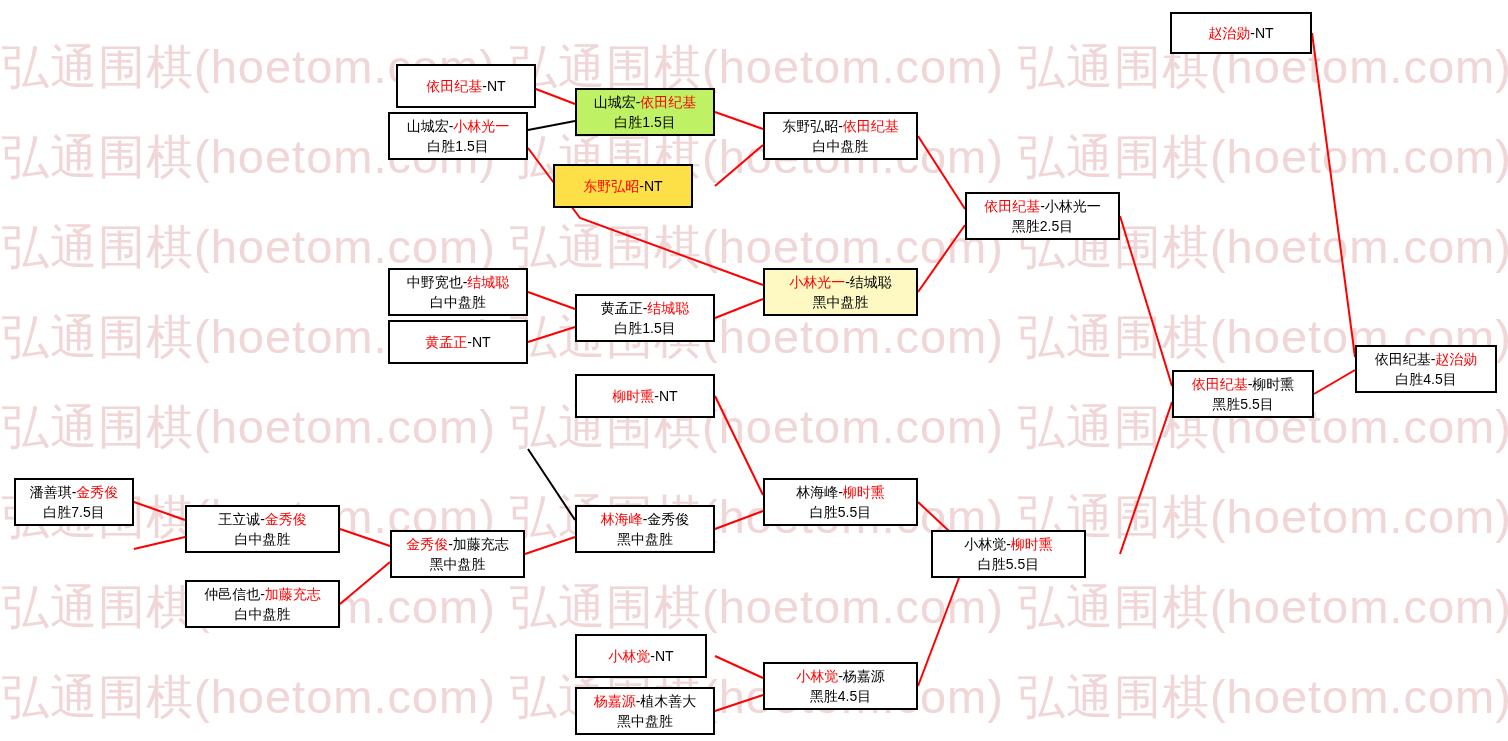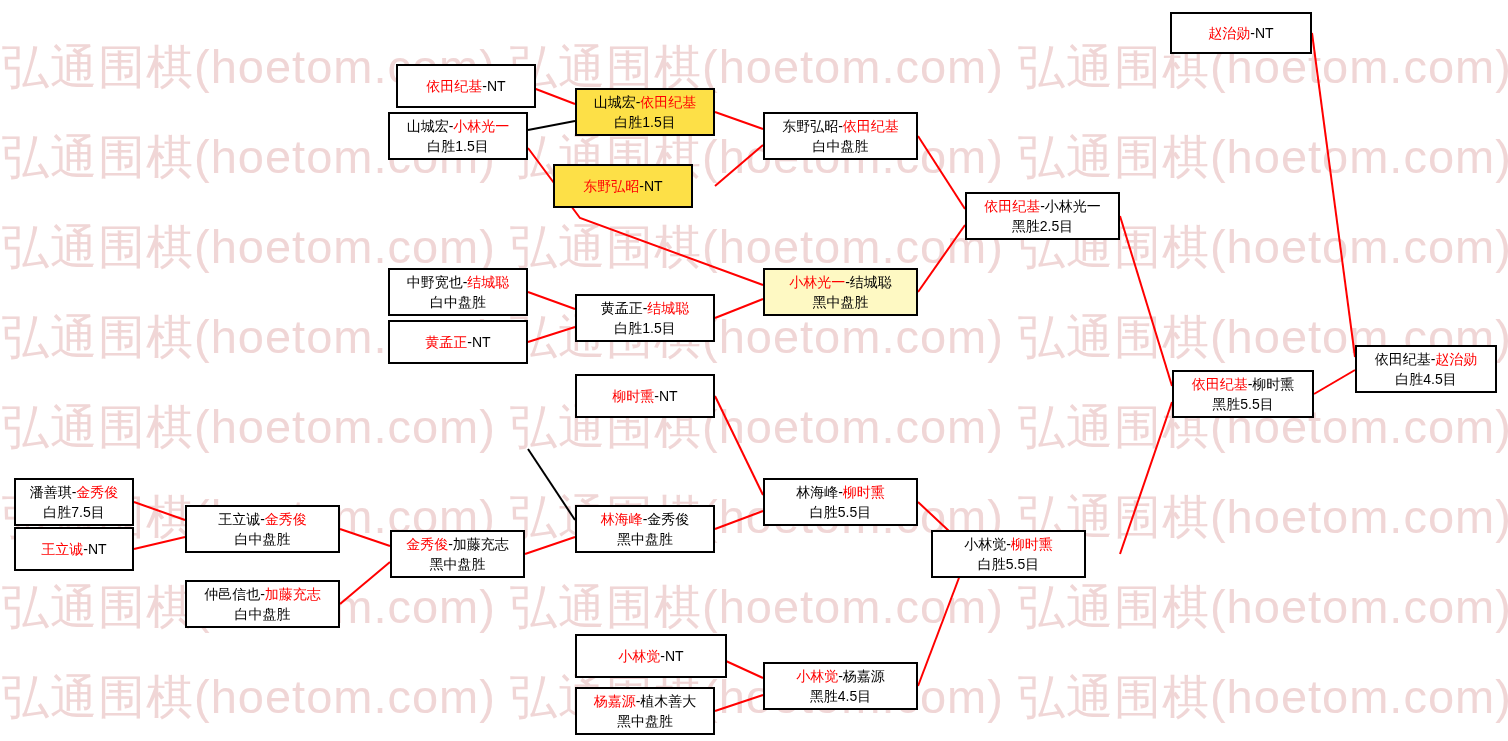--- a/index.html
+++ b/index.html
@@ -83,21 +83,21 @@
       <div class="match-box" style="left: 1170px; top: 12px; width: 142px; height: 42px; border-color: rgb(0, 0, 0); background: rgb(255, 255, 255);">
         <div class="match-row"><span style="color: rgb(255, 0, 0);">赵治勋</span><span style="color: rgb(0, 0, 0);">-NT</span></div>
       </div>
       <div class="match-box" style="left: 388px; top: 64px; width: 140px; height: 44px; border-color: rgb(0, 0, 0); background: rgb(255, 255, 255); margin-left: 8px;">
         <div class="match-row"><span style="color: rgb(255, 0, 0);">依田纪基</span><span style="color: rgb(0, 0, 0);">-NT</span></div>
       </div>
       <div class="match-box" style="left: 388px; top: 112px; width: 140px; height: 48px; border-color: rgb(0, 0, 0); background: rgb(255, 255, 255);">
         <div class="match-row"><span style="color: rgb(0, 0, 0);">山城宏-</span><span style="color: rgb(255, 0, 0);">小林光一</span></div>
         <div class="match-row"><span style="color: rgb(0, 0, 0);">白胜1.5目</span></div>
       </div>
-      <div class="match-box" style="left: 575px; top: 88px; width: 140px; height: 48px; border-color: rgb(0, 0, 0); background: #fde047;">
+      <div class="match-box" style="left: 575px; top: 88px; width: 140px; height: 48px; border-color: rgb(0, 0, 0); background: #bef264;">
         <div class="match-row"><span style="color: rgb(0, 0, 0);">山城宏-</span><span style="color: rgb(255, 0, 0);">依田纪基</span></div>
         <div class="match-row"><span style="color: rgb(0, 0, 0);">白胜1.5目</span></div>
       </div>
       <div class="match-box" style="left: 553px; top: 164px; width: 140px; height: 44px; border-color: rgb(0, 0, 0); background: #fde047;">
         <div class="match-row"><span style="color: rgb(255, 0, 0);">东野弘昭</span><span style="color: rgb(0, 0, 0);">-NT</span></div>
       </div>
       <div class="match-box" style="left: 763px; top: 112px; width: 155px; height: 48px; border-color: rgb(0, 0, 0); background: rgb(255, 255, 255);">
         <div class="match-row"><span style="color: rgb(0, 0, 0);">东野弘昭-</span><span style="color: rgb(255, 0, 0);">依田纪基</span></div>
         <div class="match-row"><span style="color: rgb(0, 0, 0);">白中盘胜</span></div>
       </div>
@@ -120,23 +120,20 @@
         <div class="match-row"><span style="color: rgb(0, 0, 0);">黄孟正-</span><span style="color: rgb(255, 0, 0);">结城聪</span></div>
         <div class="match-row"><span style="color: rgb(0, 0, 0);">白胜1.5目</span></div>
       </div>
       <div class="match-box" style="left: 575px; top: 374px; width: 140px; height: 44px; border-color: rgb(0, 0, 0); background: rgb(255, 255, 255);">
         <div class="match-row"><span style="color: rgb(255, 0, 0);">柳时熏</span><span style="color: rgb(0, 0, 0);">-NT</span></div>
       </div>
       <div class="match-box" style="left: 14px; top: 478px; width: 120px; height: 48px; border-color: rgb(0, 0, 0); background: rgb(255, 255, 255);">
         <div class="match-row"><span style="color: rgb(0, 0, 0);">潘善琪-</span><span style="color: rgb(255, 0, 0);">金秀俊</span></div>
         <div class="match-row"><span style="color: rgb(0, 0, 0);">白胜7.5目</span></div>
       </div>
-      <div class="match-box" style="left: 14px; top: 527px; width: 120px; height: 44px; border-color: rgb(0, 0, 0); background: rgb(255, 255, 255);">
-        <div class="match-row"><span style="color: rgb(255, 0, 0);">王立诚</span><span style="color: rgb(0, 0, 0);">-NT</span></div>
-      </div>
       <div class="match-box" style="left: 185px; top: 505px; width: 155px; height: 48px; border-color: rgb(0, 0, 0); background: rgb(255, 255, 255);">
         <div class="match-row"><span style="color: rgb(0, 0, 0);">王立诚-</span><span style="color: rgb(255, 0, 0);">金秀俊</span></div>
         <div class="match-row"><span style="color: rgb(0, 0, 0);">白中盘胜</span></div>
       </div>
       <div class="match-box" style="left: 390px; top: 530px; width: 135px; height: 48px; border-color: rgb(0, 0, 0); background: rgb(255, 255, 255);">
         <div class="match-row"><span style="color: rgb(255, 0, 0);">金秀俊</span><span style="color: rgb(0, 0, 0);">-加藤充志</span></div>
         <div class="match-row"><span style="color: rgb(0, 0, 0);">黑中盘胜</span></div>
       </div>
       <div class="match-box" style="left: 185px; top: 580px; width: 155px; height: 48px; border-color: rgb(0, 0, 0); background: rgb(255, 255, 255);">
         <div class="match-row"><span style="color: rgb(0, 0, 0);">仲邑信也-</span><span style="color: rgb(255, 0, 0);">加藤充志</span></div>
@@ -147,21 +144,21 @@
         <div class="match-row"><span style="color: rgb(0, 0, 0);">黑中盘胜</span></div>
       </div>
       <div class="match-box" style="left: 763px; top: 478px; width: 155px; height: 48px; border-color: rgb(0, 0, 0); background: rgb(255, 255, 255);">
         <div class="match-row"><span style="color: rgb(0, 0, 0);">林海峰-</span><span style="color: rgb(255, 0, 0);">柳时熏</span></div>
         <div class="match-row"><span style="color: rgb(0, 0, 0);">白胜5.5目</span></div>
       </div>
       <div class="match-box" style="left: 931px; top: 530px; width: 155px; height: 48px; border-color: rgb(0, 0, 0); background: rgb(255, 255, 255);">
         <div class="match-row"><span style="color: rgb(0, 0, 0);">小林觉-</span><span style="color: rgb(255, 0, 0);">柳时熏</span></div>
         <div class="match-row"><span style="color: rgb(0, 0, 0);">白胜5.5目</span></div>
       </div>
-      <div class="match-box" style="left: 575px; top: 634px; width: 152px; height: 44px; border-color: rgb(0, 0, 0); background: rgb(255, 255, 255);">
+      <div class="match-box" style="left: 575px; top: 634px; width: 132px; height: 44px; border-color: rgb(0, 0, 0); background: rgb(255, 255, 255);">
         <div class="match-row"><span style="color: rgb(255, 0, 0);">小林觉</span><span style="color: rgb(0, 0, 0);">-NT</span></div>
       </div>
       <div class="match-box" style="left: 763px; top: 662px; width: 155px; height: 48px; border-color: rgb(0, 0, 0); background: rgb(255, 255, 255);">
         <div class="match-row"><span style="color: rgb(255, 0, 0);">小林觉</span><span style="color: rgb(0, 0, 0);">-杨嘉源</span></div>
         <div class="match-row"><span style="color: rgb(0, 0, 0);">黑胜4.5目</span></div>
       </div>
       <div class="match-box" style="left: 575px; top: 687px; width: 140px; height: 48px; border-color: rgb(0, 0, 0); background: rgb(255, 255, 255);">
         <div class="match-row"><span style="color: rgb(255, 0, 0);">杨嘉源</span><span style="color: rgb(0, 0, 0);">-植木善大</span></div>
         <div class="match-row"><span style="color: rgb(0, 0, 0);">黑中盘胜</span></div>
       </div>

